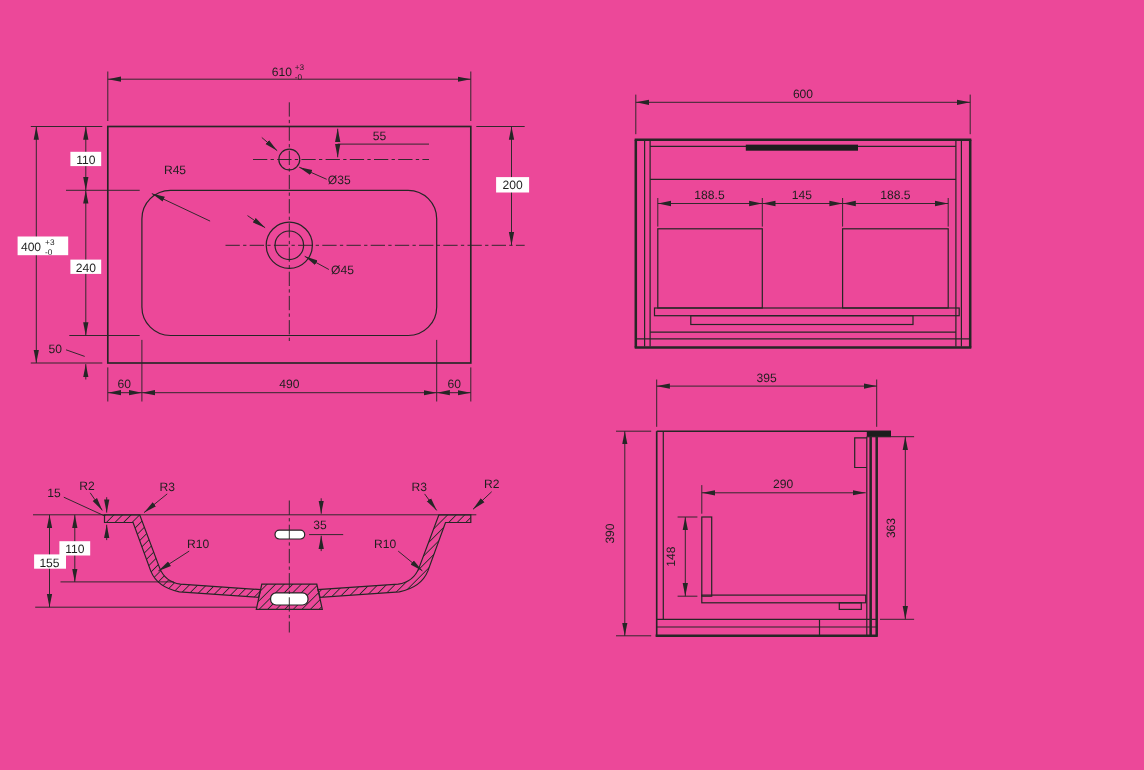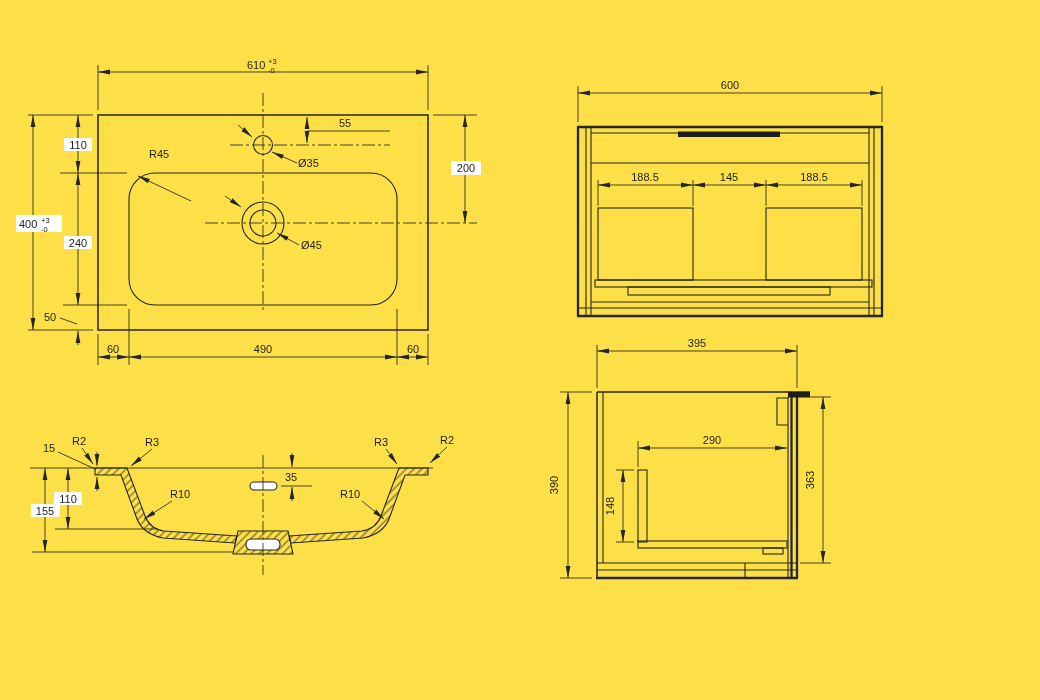--- a/index.html
+++ b/index.html
@@ -1,16 +1,16 @@
 <!DOCTYPE html>
 <html><head>
 <meta charset="utf-8">
 <style>
   html,body{margin:0;padding:0;background:#fff;}
-  #sheet{width:1040px;height:700px;background:#fde047;position:relative;overflow:hidden;}
+  #sheet{width:1040px;height:700px;background:#ec4899;position:relative;overflow:hidden;}
   svg{display:block;}
   .ol{stroke:#262626;stroke-width:1.5;fill:none;}
   .ol2{stroke:#262626;stroke-width:1.1;fill:none;}
   .thick{stroke:#262626;stroke-width:2.3;fill:none;}
   .thin{stroke:#262626;stroke-width:0.85;fill:none;}
   .cl{stroke:#262626;stroke-width:0.85;fill:none;stroke-dasharray:13 3 3 3;}
   .dim{stroke:#262626;stroke-width:0.85;fill:none;marker-start:url(#arr);marker-end:url(#arr);}
   .de{stroke:#262626;stroke-width:0.85;fill:none;marker-end:url(#arr);}
   .hatch{fill:url(#hp);stroke:#262626;stroke-width:1.1;}
   .bg{fill:#ffffff;}

